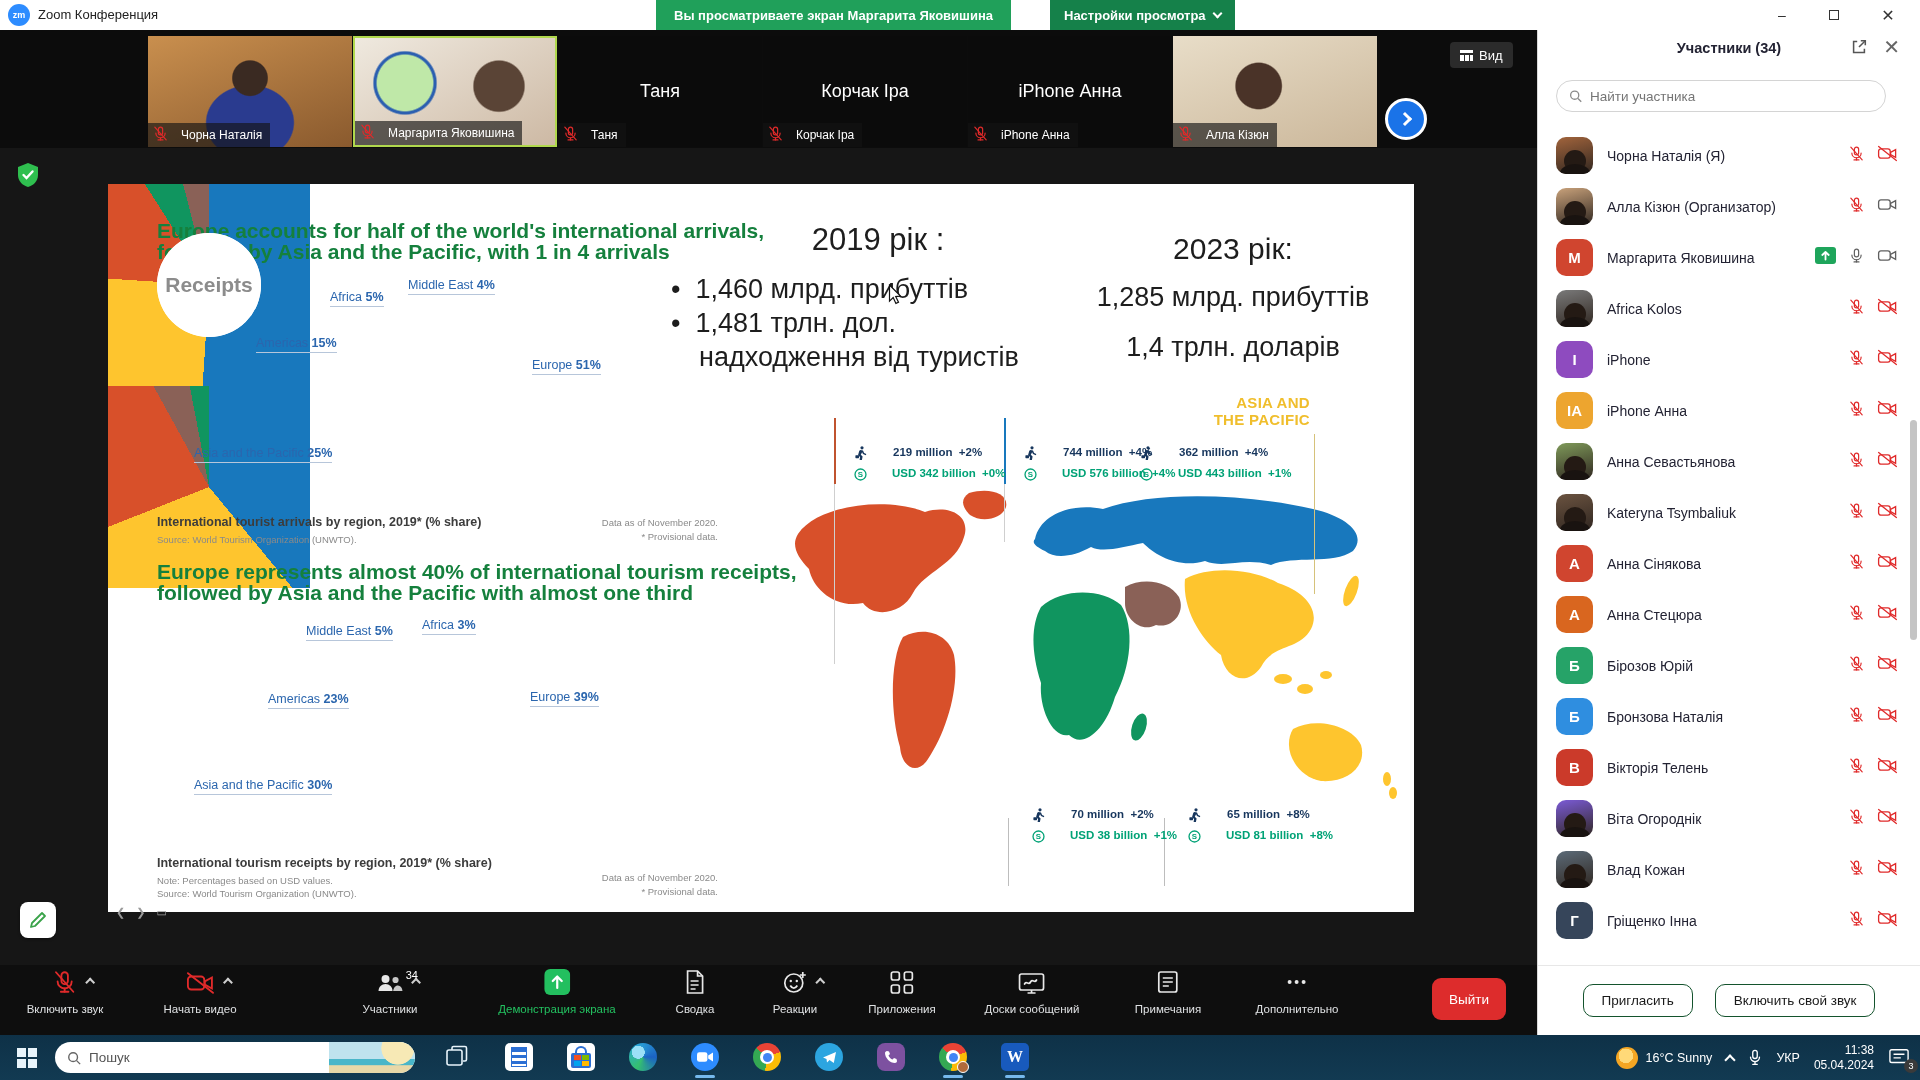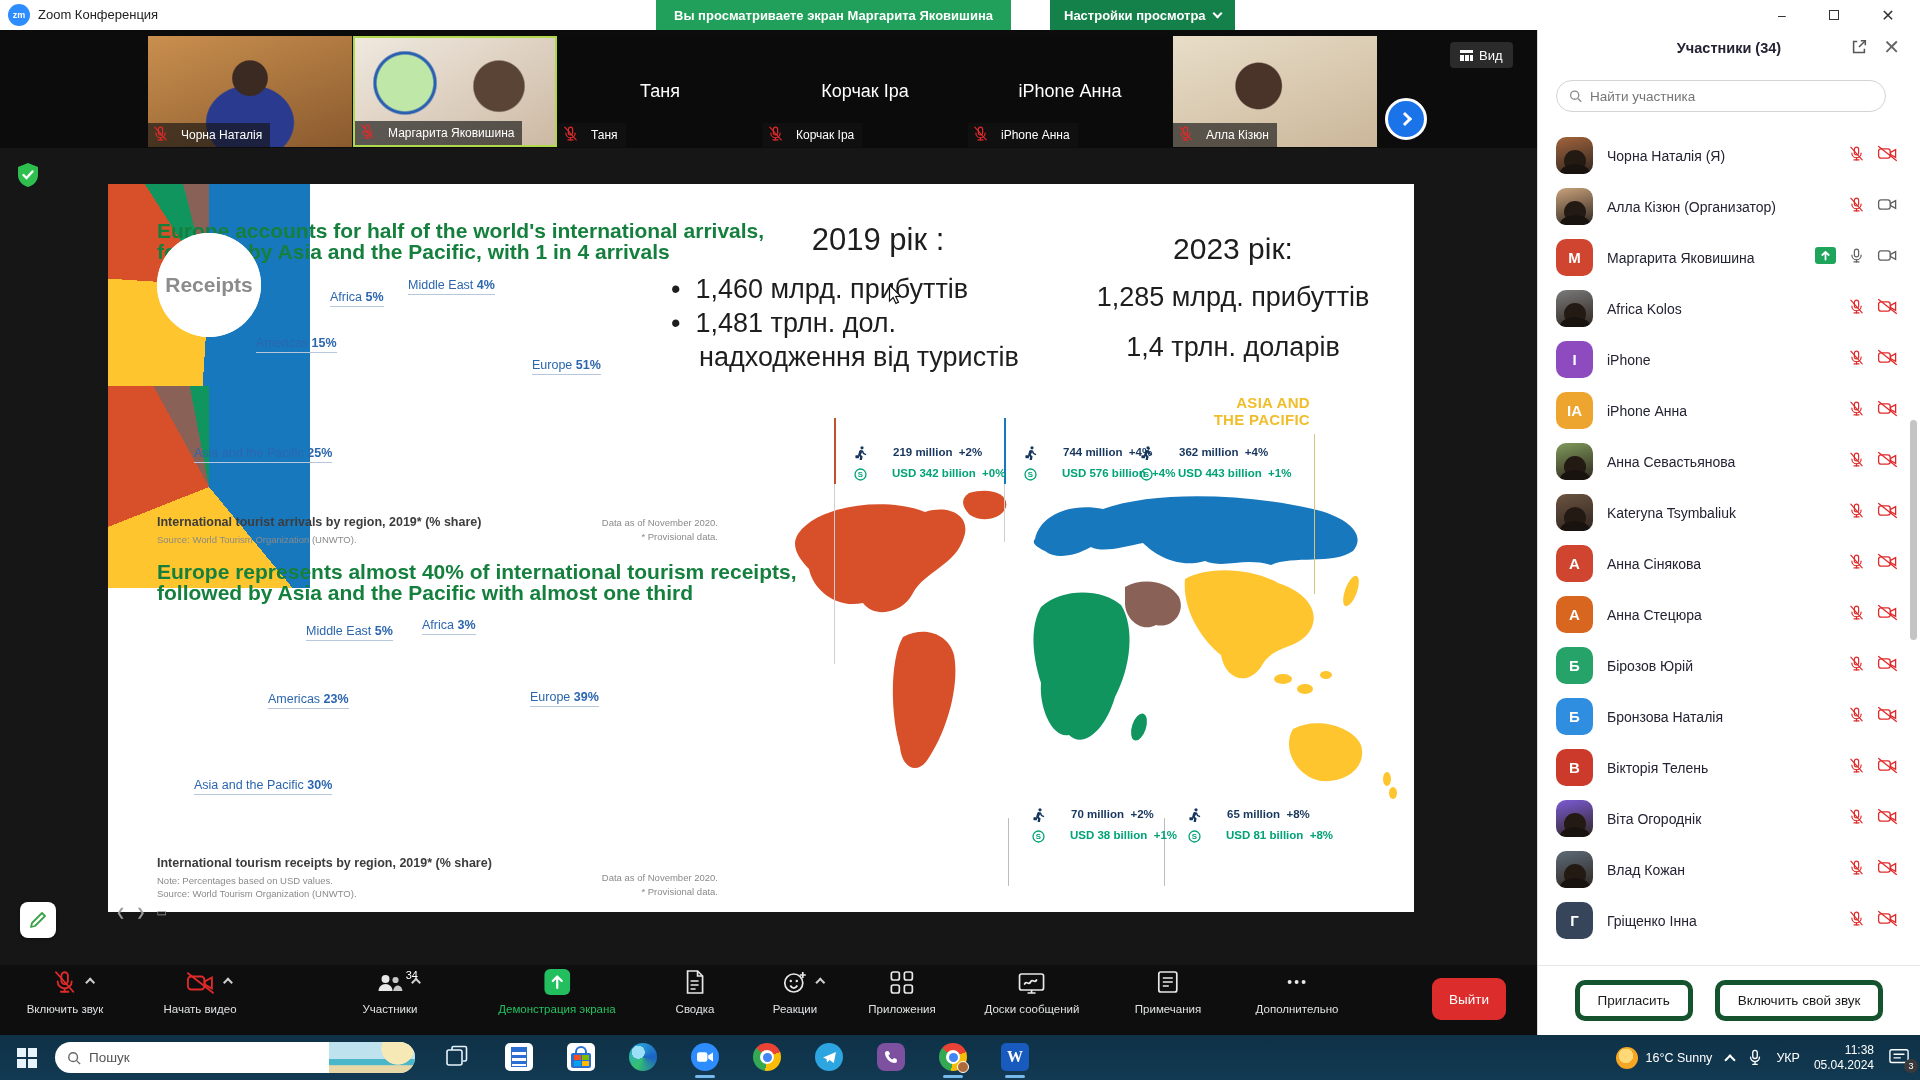--- a/index.html
+++ b/index.html
@@ -95,21 +95,21 @@
               font-weight:bold; font-size:15px; overflow:hidden; position:relative; }
   .p-name { font-size:14px; color:#232333; flex:1 1 auto; white-space:nowrap; overflow:hidden; }
   .p-icons { display:flex; align-items:center; gap:12px; }
   .photo-head { position:absolute; left:50%; top:34%; width:22px; height:22px; border-radius:50%;
                 transform:translateX(-50%); }
   .photo-body { position:absolute; left:50%; top:72%; width:30px; height:18px; border-radius:50% 50% 0 0;
                 transform:translateX(-50%); }
   #pscroll { position:absolute; right:3px; top:390px; width:7px; height:220px; border-radius:4px; background:#c4c4c4; }
   #panel-footer { position:absolute; left:0; bottom:0; width:100%; height:70px; border-top:1px solid #e7e7e7;
                   display:flex; align-items:center; justify-content:center; gap:22px; background:#fff; }
-  .pf-btn { border:5px solid #14532d; border-radius:10px; background:#fff; padding:8px 18px;
+  .pf-btn { border:1px solid #14532d; border-radius:10px; background:#fff; padding:8px 18px;
             font-size:13.5px; color:#1a1a1a; cursor:pointer; font-family:"Liberation Sans",sans-serif; }
 
   
   #toolbar { position:absolute; left:0; top:965px; width:1537px; height:70px; background:#0e0e0e; z-index:26; }
   .tb-item { position:absolute; top:6px; display:flex; flex-direction:column; align-items:center;
              gap:4px; cursor:pointer; transform:translateX(-50%); }
   .tb-ico { height:28px; display:flex; align-items:flex-end; justify-content:center; position:relative; }
   .tb-label { font-size:11.5px; color:#dfе1e3; color:#dfe1e3; white-space:nowrap; }
   .tb-label.active { color:#23c160; }
   .tb-chev { position:absolute; right:-16px; top:8px; width:7px; height:7px; border-left:2px solid #cfcfcf;

